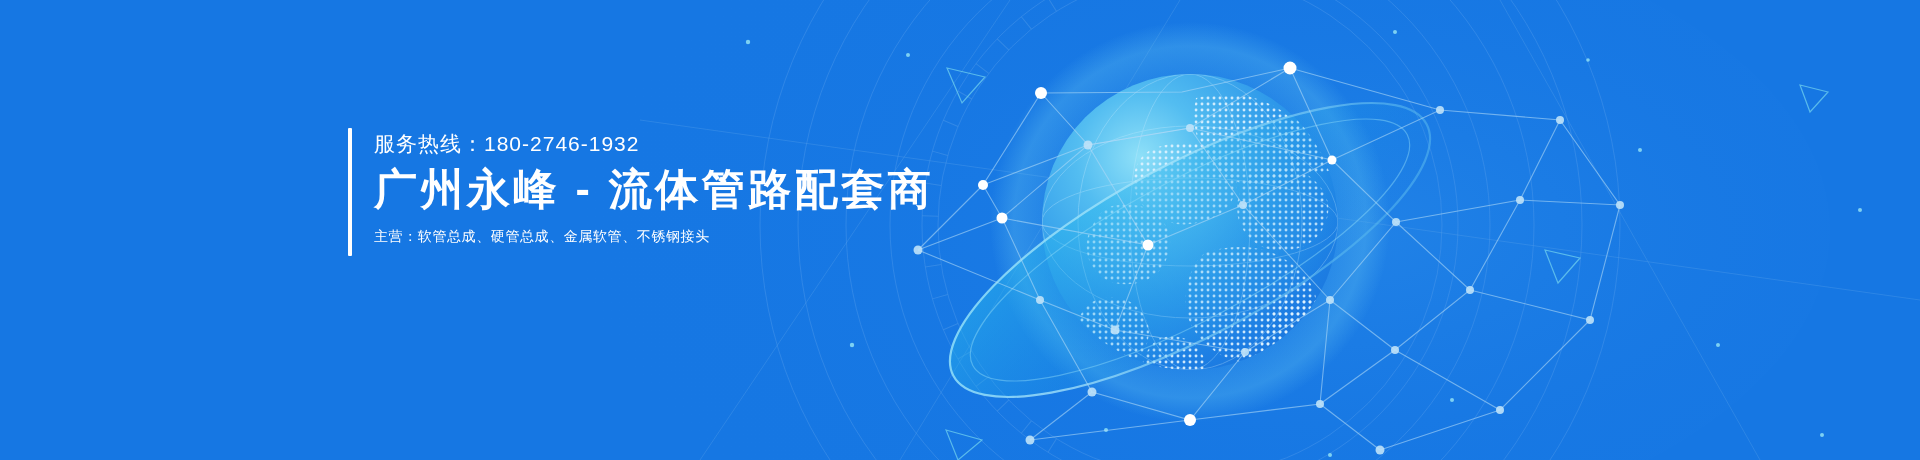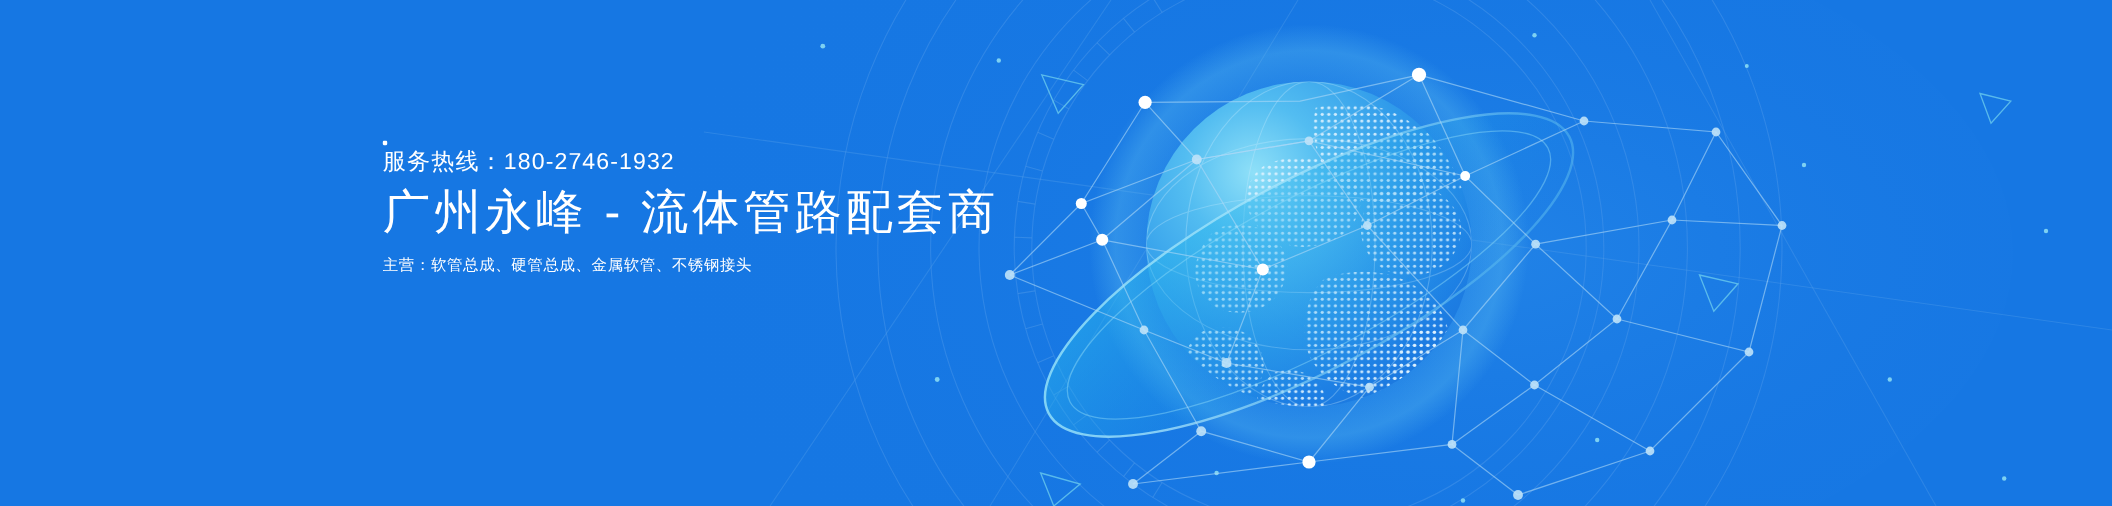--- a/index.html
+++ b/index.html
@@ -21,21 +21,20 @@
 
   
   #text-block{
     position:absolute;
     left:348px;
     top:128px;
     width:640px;
     height:128px;
     display:flex;
     align-items:stretch;
-    flex-direction:column;
   }
   #accent-bar{
     width:4px;
     background:#ffffff;
     flex:0 0 4px;
     margin-right:22px;
     border-radius:1px;
   }
   #text-col{
     display:flex;
@@ -52,21 +51,21 @@
     margin:0 0 6px 0;
     font-weight:400;
   }
   #headline{
     color:#ffffff;
     font-size:43px;
     line-height:50px;
     letter-spacing:3.5px;
     white-space:nowrap;
     margin:0 0 10px 0;
-    font-weight:400;
+    font-weight:700;
   }
   #subtitle{
     color:#ffffff;
     font-size:14px;
     line-height:24px;
     letter-spacing:0.6px;
     white-space:nowrap;
     margin:0;
     font-weight:400;
   }

